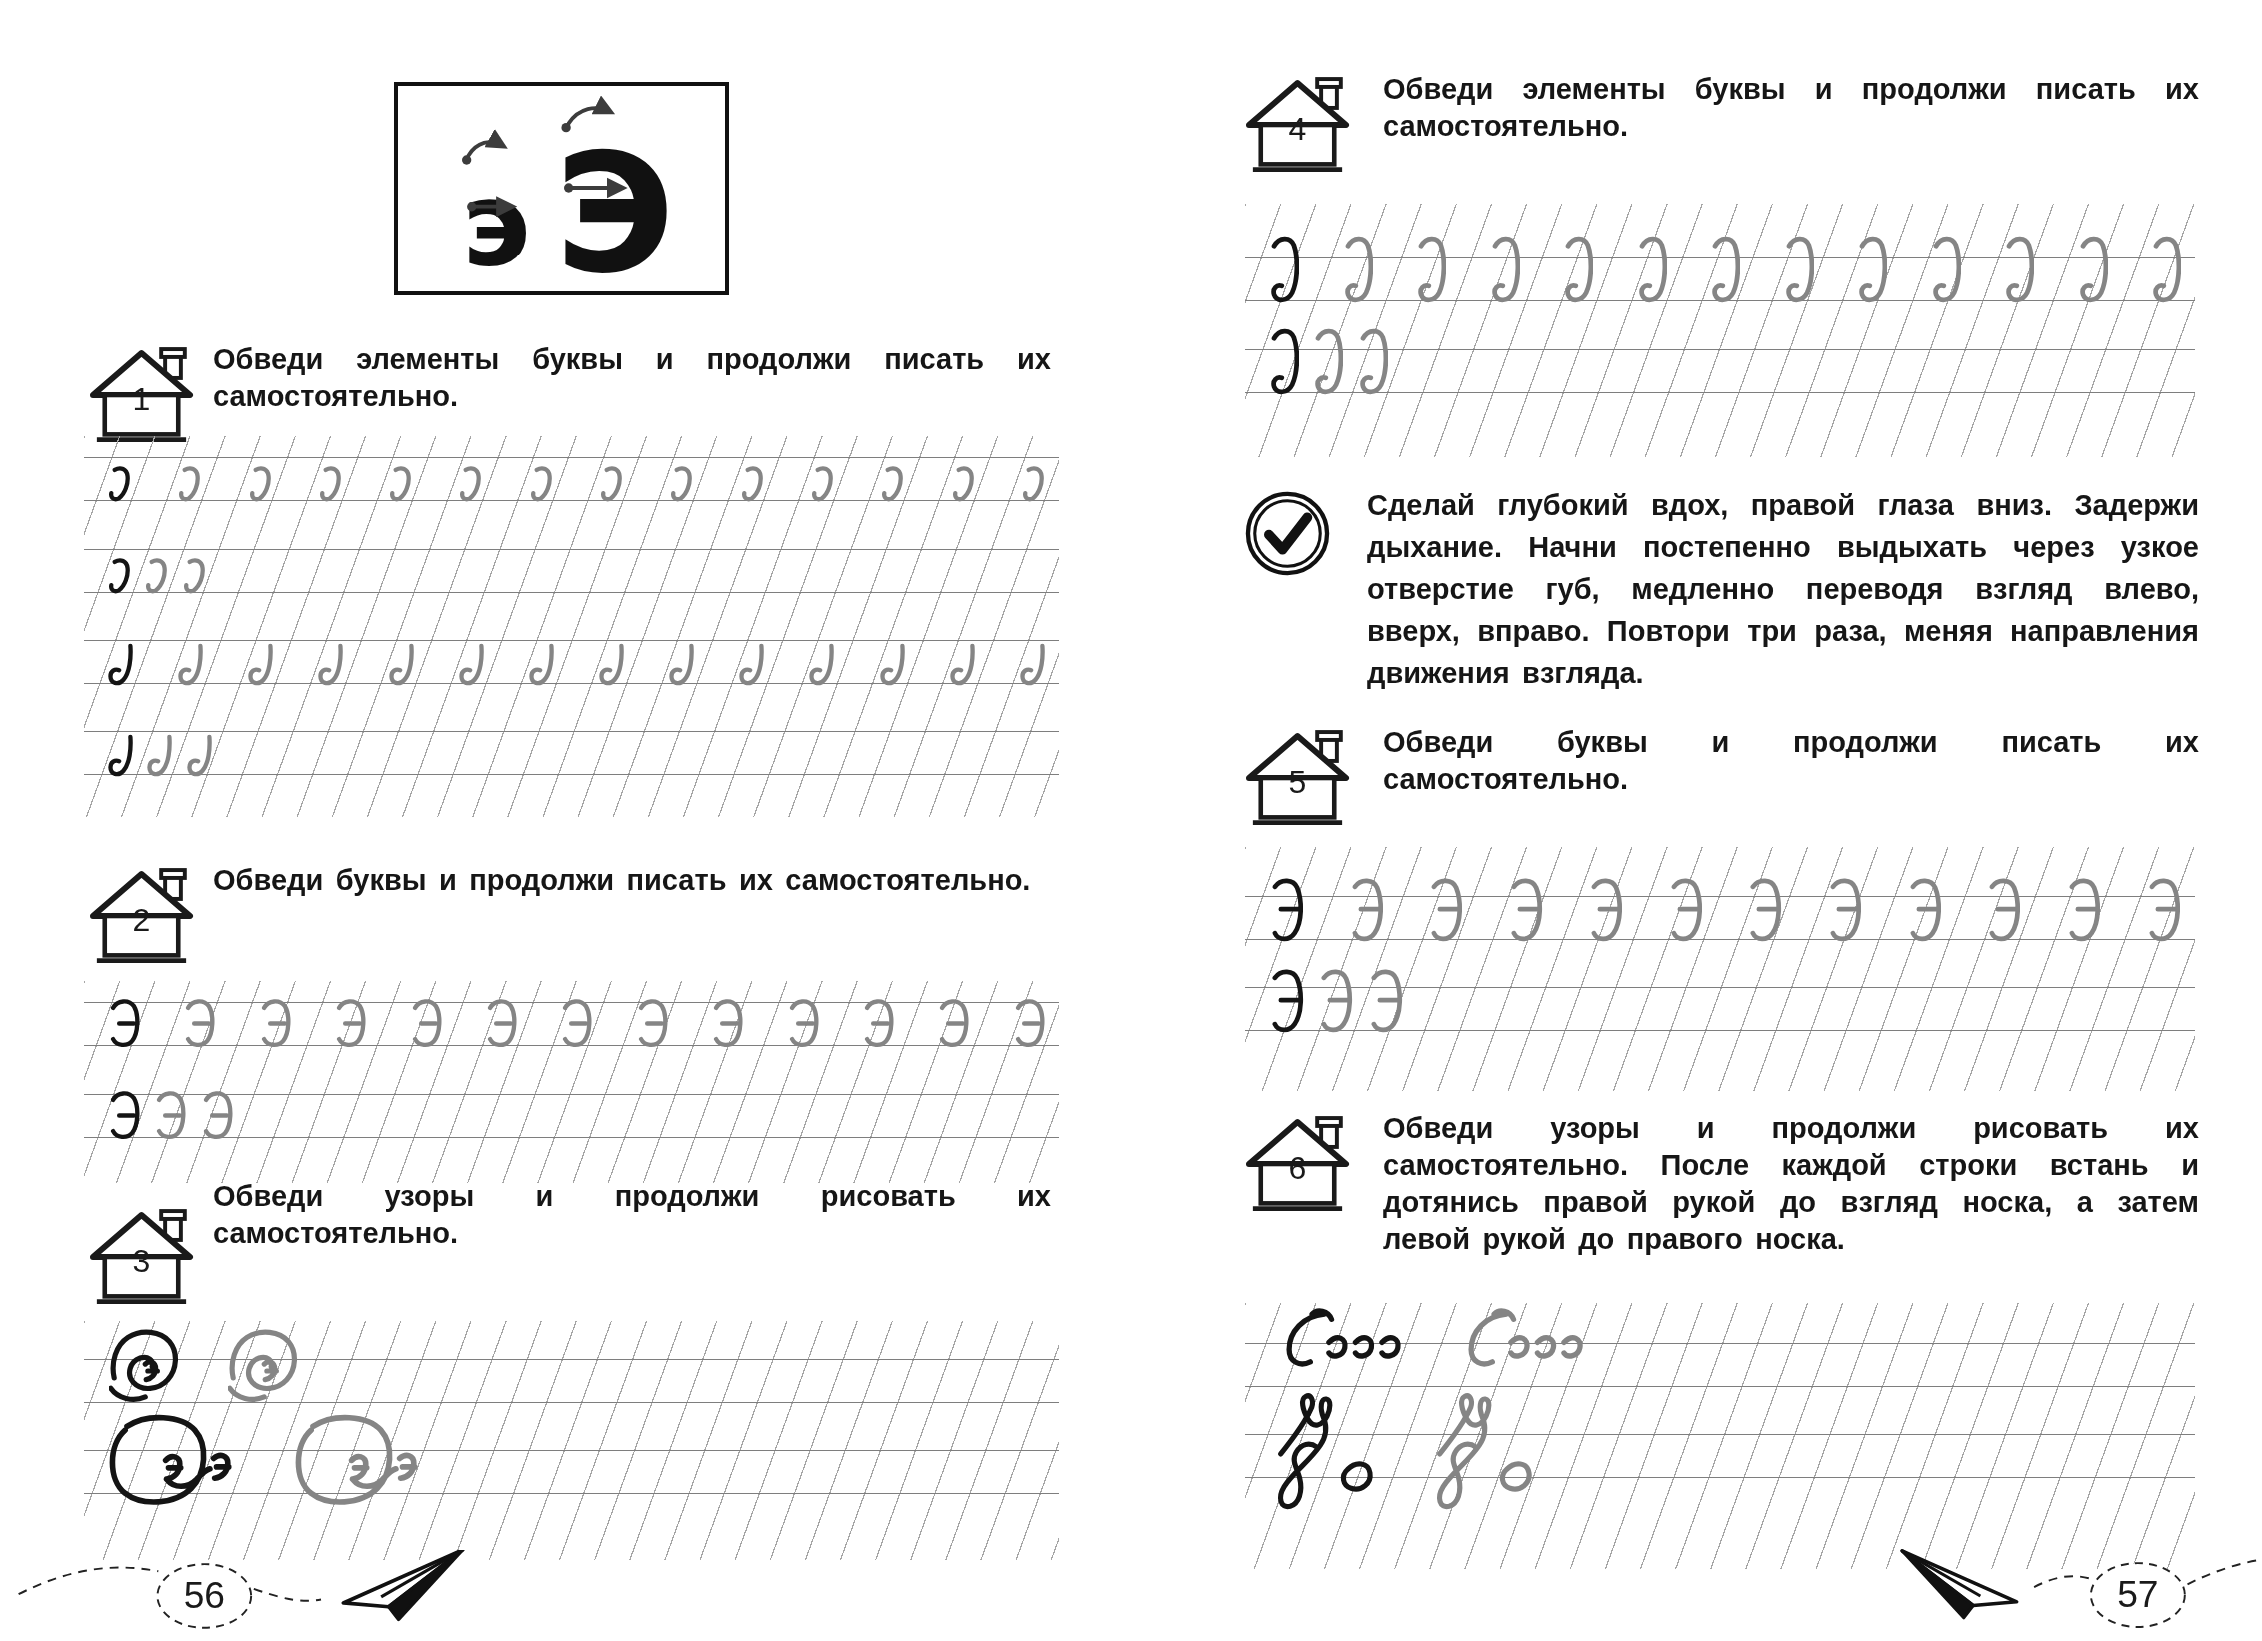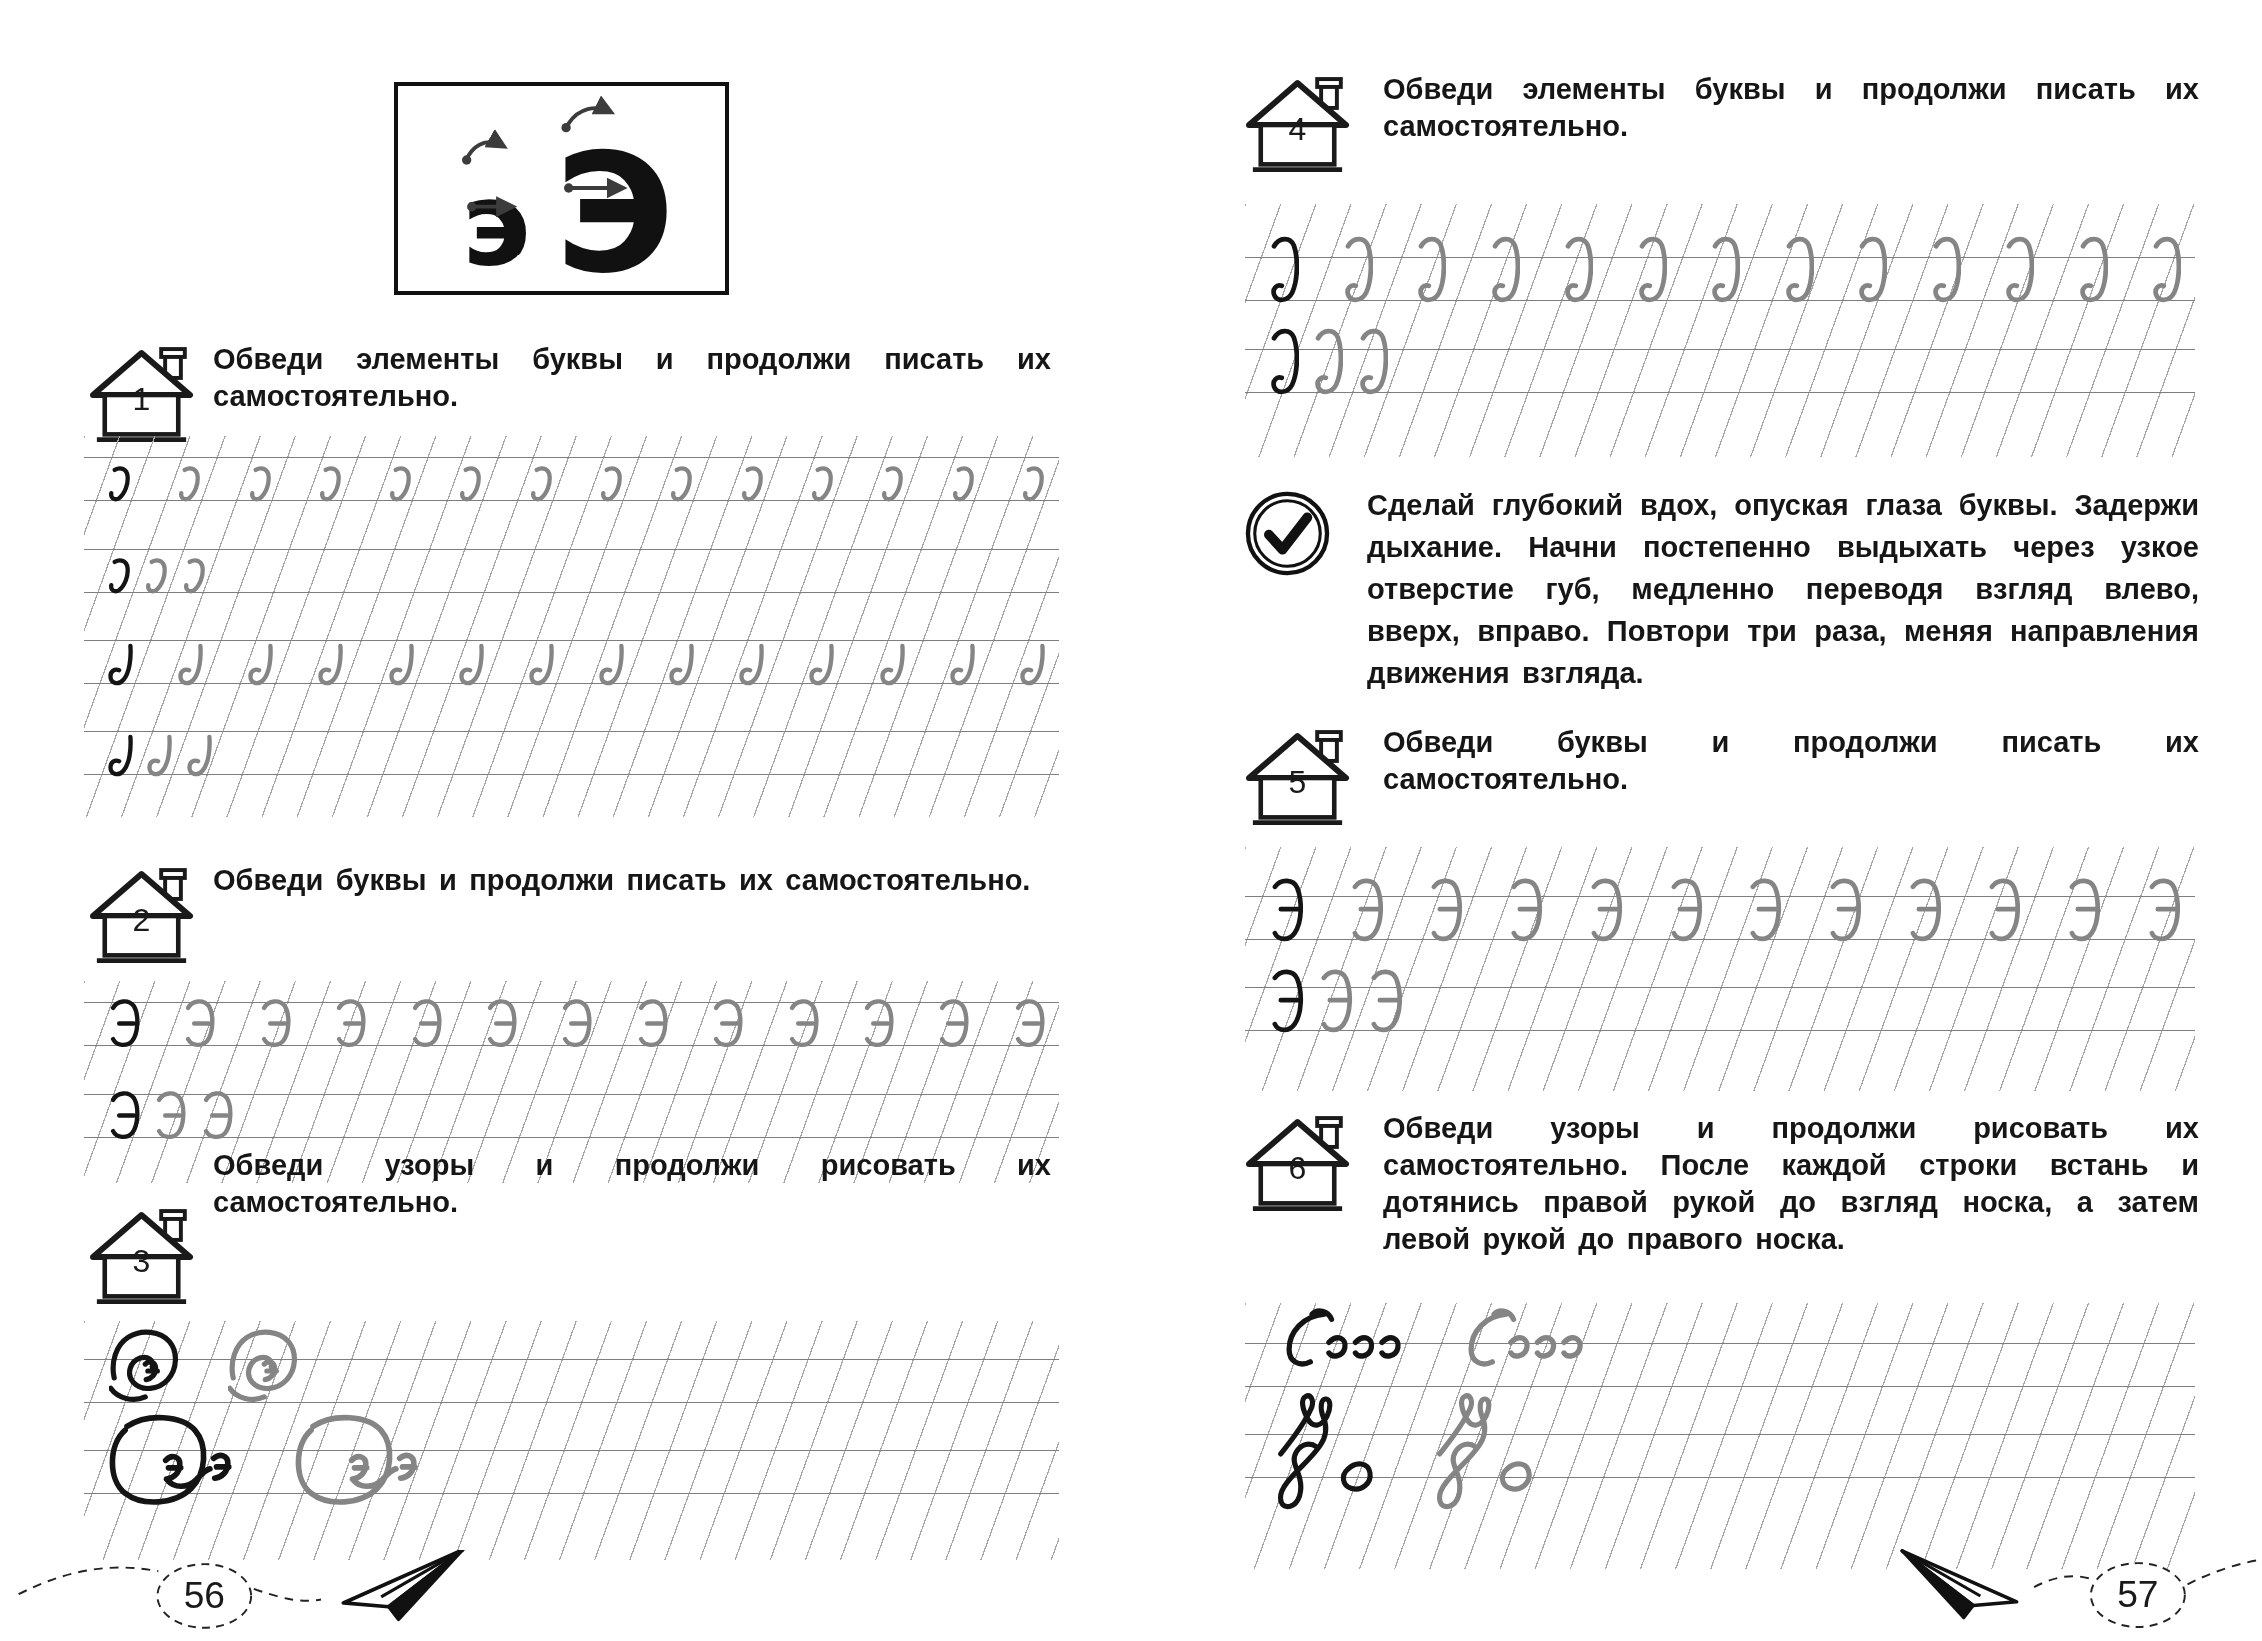--- a/index.html
+++ b/index.html
@@ -311,21 +311,21 @@
         </div>
     </div>
   </div>
 
   <div class="house" style="left:89px;top:1208px;">
     <svg viewBox="0 0 80 74">
         <use href="#g-house"></use>
       </svg>
     <span class="house-num">3</span>
   </div>
-  <div class="instr" style="left:213px;top:1147px;width:838px;">Обведи узоры и продолжи рисовать их самостоятельно.</div>
+  <div class="instr" style="left:213px;top:1178px;width:838px;">Обведи узоры и продолжи рисовать их самостоятельно.</div>
 
   <div class="ruled" style="left:84px;top:1321px;width:975px;height:239px;">
     <div class="zone" style="top:38px;"></div>
     <div class="zone" style="top:129px;"></div>
     <svg class="motif ink" viewBox="0 0 88 104" style="left:25px;top:5.3px;width:76px;height:90px;">
         <use href="#g-spiral-e"></use>
       </svg>
     <svg class="motif trace" viewBox="0 0 88 104" style="left:144px;top:5.3px;width:76px;height:90px;">
         <use href="#g-spiral-e"></use>
       </svg>
@@ -413,21 +413,21 @@
           <svg class="glyph trace" viewBox="0 0 36 80">
             <use href="#g-tall-hook"></use>
           </svg>
         </div>
     </div>
   </div>
 
   <svg class="abs" viewBox="0 0 72 72" style="left:112px;top:489px;width:89px;height:89px;">
       <use href="#g-check"></use>
     </svg>
-  <div class="instr tall" style="left:236px;top:484px;width:832px;">Сделай глубокий вдох, опуская глаза буквы. Задержи дыхание. Начни постепенно выдыхать через узкое отверстие губ, медленно переводя взгляд влево, вверх, вправо. Повтори три раза, меняя направления движения взгляда.</div>
+  <div class="instr tall" style="left:236px;top:484px;width:832px;">Сделай глубокий вдох, правой глаза вниз. Задержи дыхание. Начни постепенно выдыхать через узкое отверстие губ, медленно переводя взгляд влево, вверх, вправо. Повтори три раза, меняя направления движения взгляда.</div>
 
   <div class="house" style="left:114px;top:729px;">
     <svg viewBox="0 0 80 74">
         <use href="#g-house"></use>
       </svg>
     <span class="house-num">5</span>
   </div>
   <div class="instr" style="left:252px;top:724px;width:816px;">Обведи буквы и продолжи писать их самостоятельно.</div>
 
   <div class="ruled" style="left:114px;top:847px;width:950px;height:244px;">

